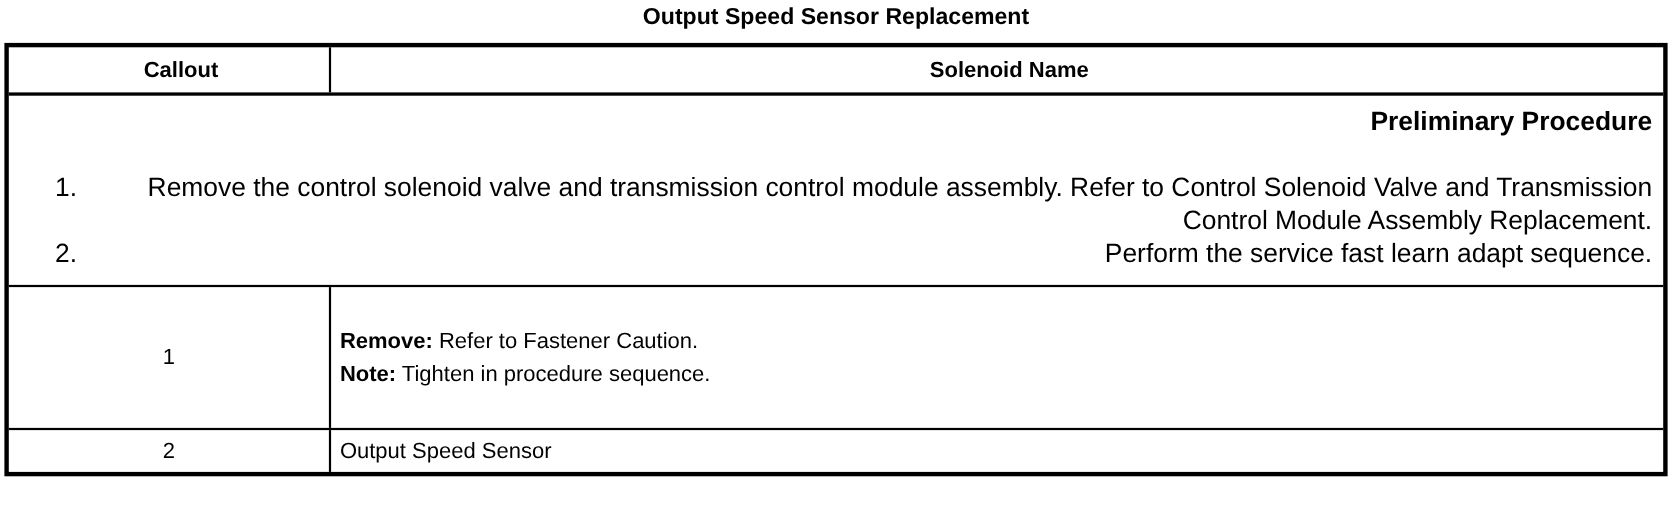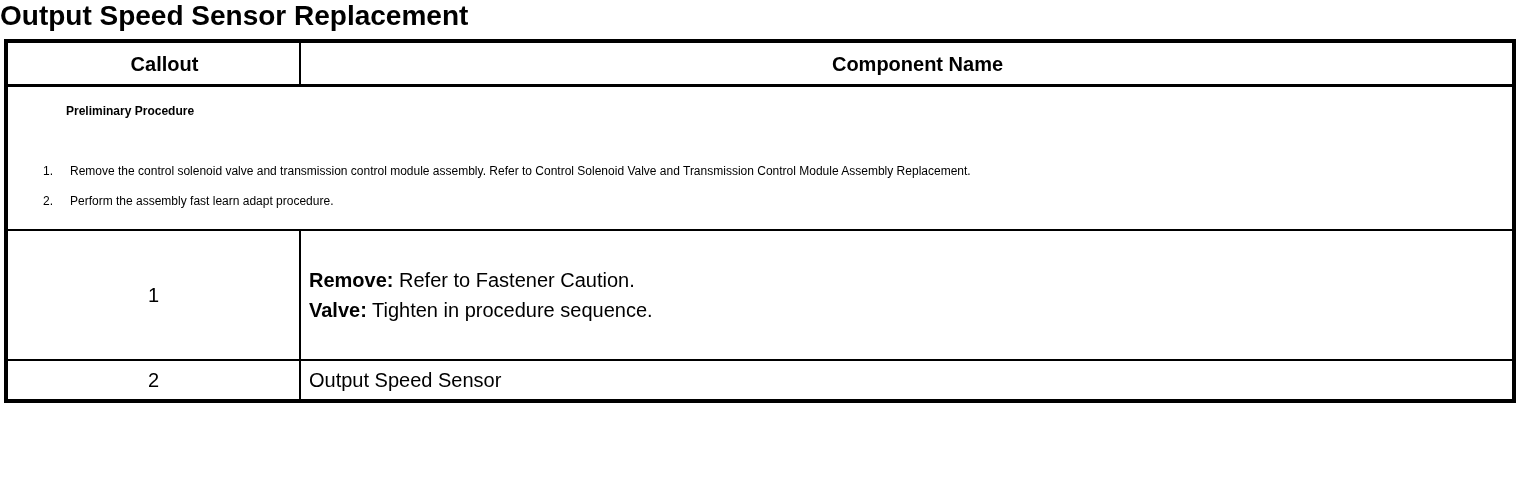--- a/index.html
+++ b/index.html
@@ -6,21 +6,22 @@
   html, body {
     width: 1520px;
     background: #ffffff;
     color: #000000;
     font-family: "Liberation Sans", sans-serif;
   }
   body { height: 478px; overflow: hidden; }
 
   .page-title {
     margin-top: 4px;
-    font-size: 28px;
+    text-align: center;
+    font-size: 21px;
     font-weight: bold;
     line-height: 24px;
   }
 
   .doc-table {
     margin: 11px 4px 0 4px;
     border: 4px solid #000;
   }
 
   .row { display: grid; grid-template-columns: 293px 1fr; }
@@ -32,22 +33,23 @@
     text-align: center;
     padding: 9px 4px 8px 16px;
     line-height: 24px;
     margin-left: 10px;
   }
   .callout-col { border-right: 2px solid #000; }
 
   .prelim-row {
     border-bottom: 2px solid #000;
     padding: 9px 10px 13px 0;
-    font-size: 12px;
+    font-size: 24px;
     line-height: 30px;
+    text-align: right;
   }
   .prelim-heading {
     font-weight: bold;
     padding-left: 58px;
   }
   .prelim-steps { margin-top: 30px; }
   .step { display: flex; }
   .step-number {
     flex: 0 0 27px;
     margin-left: 35px;
@@ -69,43 +71,43 @@
 </style>
 </head>
 <body>
 
 <div class="page-title">Output Speed Sensor Replacement</div>
 
 <div class="doc-table">
 
   <div class="row header-row">
     <div class="header-cell callout-col">Callout</div>
-    <div class="header-cell">Component Name</div>
+    <div class="header-cell">Solenoid Name</div>
   </div>
 
   <div class="prelim-row">
     <div class="prelim-heading">Preliminary Procedure</div>
     <div class="prelim-steps">
       <div class="step">
         <span class="step-number">1.</span>
         <span class="step-text">Remove the control solenoid valve and transmission control module assembly. Refer to Control Solenoid Valve and Transmission Control Module Assembly Replacement.</span>
       </div>
       <div class="step">
         <span class="step-number">2.</span>
-        <span class="step-text">Perform the assembly fast learn adapt procedure.</span>
+        <span class="step-text">Perform the service fast learn adapt sequence.</span>
       </div>
     </div>
   </div>
 
   <div class="row data-row">
     <div class="callout-cell callout-col">1</div>
     <div class="component-cell">
       <div class="blank-line"></div>
       <div><span class="bold">Remove:</span><span> Refer to Fastener Caution.</span></div>
-      <div><span class="bold">Valve:</span><span> Tighten in procedure sequence.</span></div>
+      <div><span class="bold">Note:</span><span> Tighten in procedure sequence.</span></div>
       <div class="blank-line"></div>
     </div>
   </div>
 
   <div class="row data-row">
     <div class="callout-cell callout-col">2</div>
     <div class="component-cell">
       <div>Output Speed Sensor</div>
     </div>
   </div>

